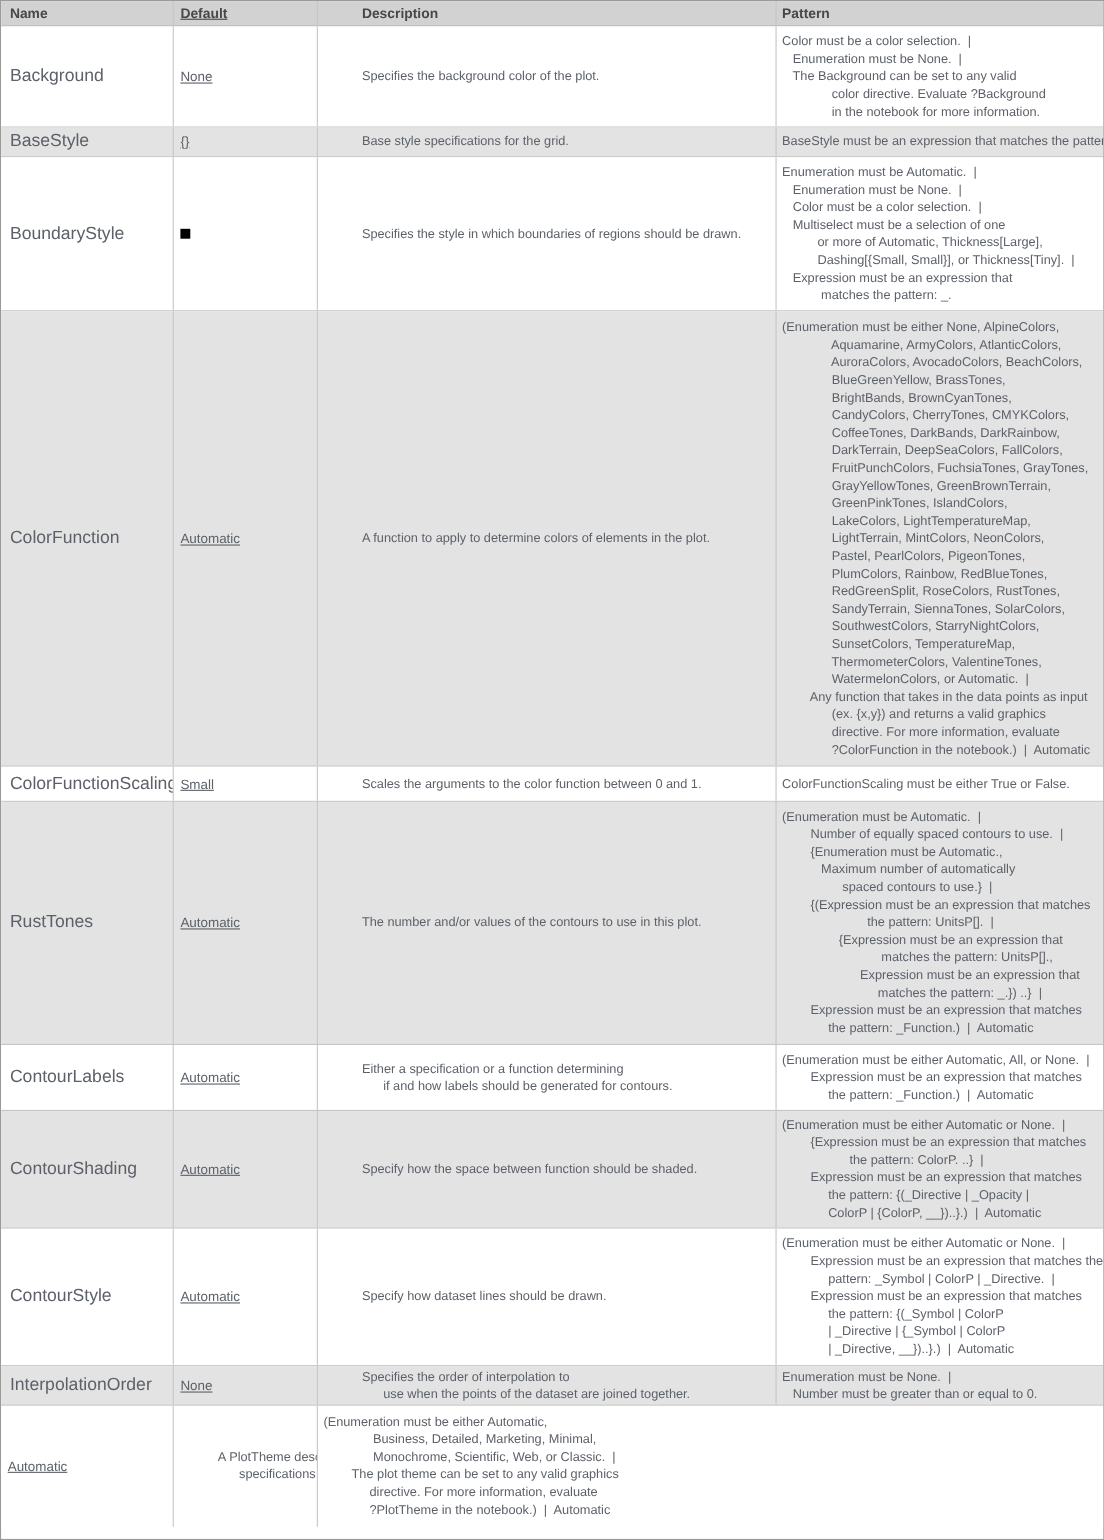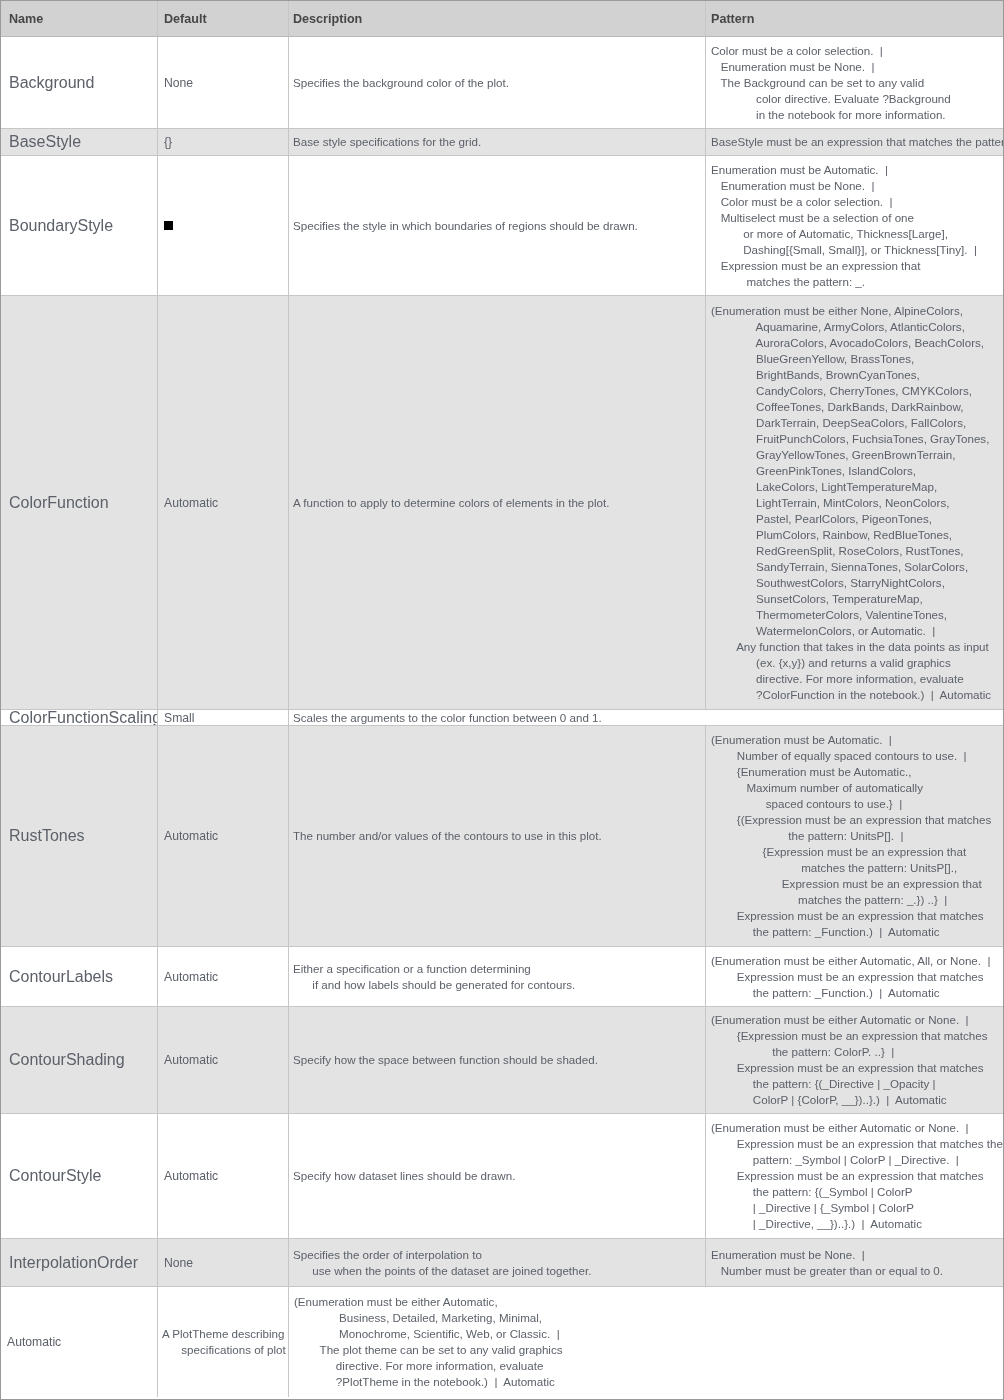--- a/index.html
+++ b/index.html
@@ -15,32 +15,32 @@
   }
   .row:last-child{border-bottom:none;}
   .row.alt{background:#e3e3e3;}
   .row.head{background:#d2d2d2;border-bottom:1px solid #b9b9b9;}
   .cell{
     box-sizing:border-box;border-right:1px solid #c6c6c6;
     display:flex;align-items:center;overflow:hidden;
   }
   .cell:last-child{border-right:none;}
   .cell.name{padding-left:8px;font-size:16px;line-height:16px;}
-  .cell.default{padding-left:6px;font-size:12.2px;line-height:16px;}
-  .cell.desc{padding-left:4px;font-size:11.6px;line-height:16px;white-space:pre;}
+  .cell.default{padding-left:6px;font-size:12.2px;line-height:16px;text-decoration:underline;}
+  .cell.desc{padding-left:4px;font-size:11.6px;line-height:16px;white-space:pre;margin-left:36px;}
   .cell.pattern{padding-left:5px;padding-right:2px;font-size:11.6px;line-height:16px;white-space:pre;}
   .head .cell{font-weight:bold;font-size:12.6px;color:#474747;}
   .swatch{display:inline-block;width:9px;height:9px;background:#000;}
 </style>
 </head>
 <body>
 
 <div class="table">
 
-  <div class="row head" style="height:36px">
+  <div class="row head" style="height:23px">
     <div class="cell name">Name</div>
     <div class="cell default">Default</div>
     <div class="cell desc">Description</div>
     <div class="cell pattern">Pattern</div>
   </div>
 
   <div class="row" style="height:92px">
     <div class="cell name">Background</div>
     <div class="cell default">None</div>
     <div class="cell desc">Specifies the background color of the plot.</div>
@@ -98,24 +98,25 @@
               SouthwestColors, StarryNightColors,
               SunsetColors, TemperatureMap,
               ThermometerColors, ValentineTones,
               WatermelonColors, or Automatic.  |
         Any function that takes in the data points as input
               (ex. {x,y}) and returns a valid graphics
               directive. For more information, evaluate
               ?ColorFunction in the notebook.)  |  Automatic</div>
   </div>
 
-  <div class="row" style="height:16px">
+  <div class="row" style="height:32px">
     <div class="cell name">ColorFunctionScaling</div>
     <div class="cell default">Small</div>
     <div class="cell desc">Scales the arguments to the color function between 0 and 1.</div>
+    <div class="cell pattern">ColorFunctionScaling must be either True or False.</div>
   </div>
 
   <div class="row alt" style="height:221px">
     <div class="cell name">RustTones</div>
     <div class="cell default">Automatic</div>
     <div class="cell desc">The number and/or values of the contours to use in this plot.</div>
     <div class="cell pattern">(Enumeration must be Automatic.  |
         Number of equally spaced contours to use.  |
         {Enumeration must be Automatic.,
            Maximum number of automatically
@@ -158,21 +159,21 @@
     <div class="cell desc">Specify how dataset lines should be drawn.</div>
     <div class="cell pattern">(Enumeration must be either Automatic or None.  |
         Expression must be an expression that matches the
              pattern: _Symbol | ColorP | _Directive.  |
         Expression must be an expression that matches
              the pattern: {(_Symbol | ColorP
              | _Directive | {_Symbol | ColorP
              | _Directive, __})..}.)  |  Automatic</div>
   </div>
 
-  <div class="row alt" style="height:48px">
+  <div class="row alt" style="height:36px">
     <div class="cell name">InterpolationOrder</div>
     <div class="cell default">None</div>
     <div class="cell desc">Specifies the order of interpolation to
       use when the points of the dataset are joined together.</div>
     <div class="cell pattern">Enumeration must be None.  |
    Number must be greater than or equal to 0.</div>
   </div>
 
   <div class="row" style="height:110px">
     <div class="cell default">Automatic</div>

